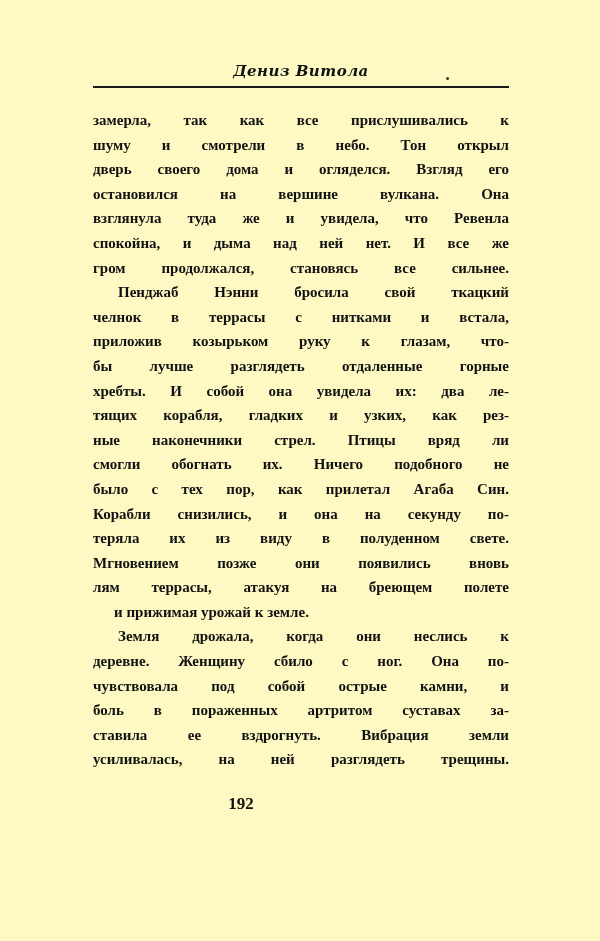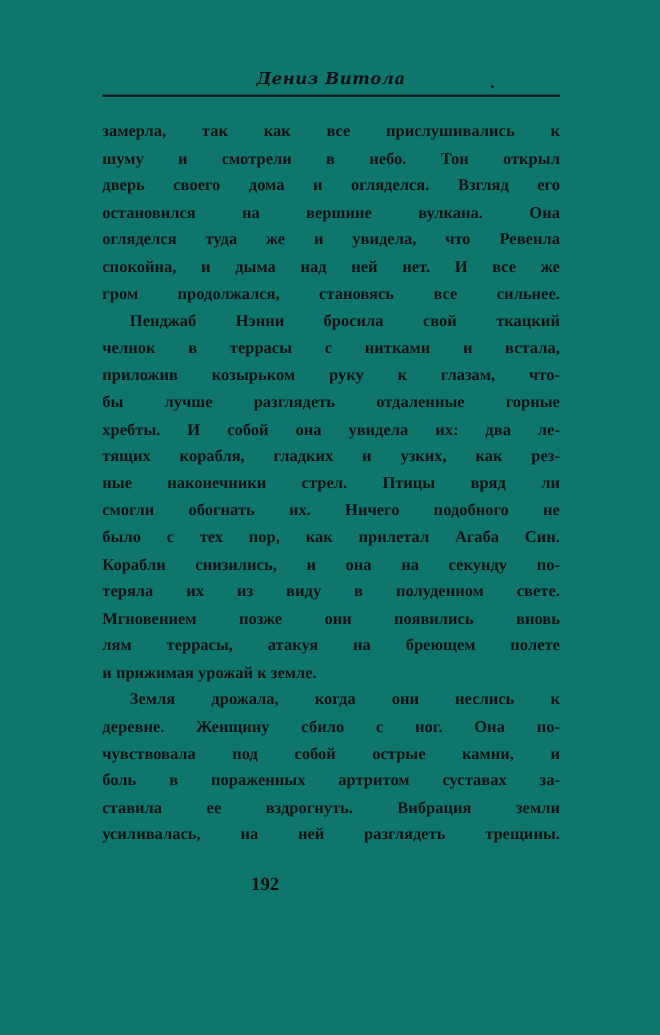--- a/index.html
+++ b/index.html
@@ -1,32 +1,32 @@
 <!DOCTYPE html>
 <html><head>
 <meta charset="utf-8">
 <style>
   html, body { margin: 0; padding: 0; background: #ffffff; }
   body { width: 600px; height: 941px; position: relative; overflow: hidden; }
-  .page { position: absolute; left: 0; top: 0; width: 600px; height: 941px; background: #0f766e; }
+  .page { position: absolute; left: 0; top: 0; width: 600px; height: 941px; background: #fef9c3; }
   .running-head {
     position: absolute; left: 93px; top: 62px; width: 416px; height: 24px;
     text-align: center;
     font-family: "DejaVu Serif", serif; font-style: italic; font-weight: bold;
     font-size: 15px; color: #111; letter-spacing: 0.5px;
   }
   .running-head .dot { position: absolute; left: 352px; top: 4px; font-style: normal; }
   .rule { position: absolute; left: 93px; top: 86px; width: 416px; height: 2px; background: #1a1a1a; }
   .body-text {
     position: absolute; left: 93px; top: 108px; width: 416px;
     font-family: "Liberation Serif", serif; font-weight: bold;
     font-size: 15px; line-height: 24.6px; color: #121212;
   }
   .line { display: block; white-space: nowrap; text-align: justify; text-align-last: justify; height: 24.6px; overflow: visible; }
-  .line.last { text-align-last: left; }
+  .line.last { text-align-last: left; margin-left: 21px; }
   .line.indent { padding-left: 25px; }
   .folio {
     position: absolute; left: 0; width: 482px; top: 794px; text-align: center;
     font-family: "Liberation Serif", serif; font-weight: bold; font-size: 17px; color: #111;
   }
 </style>
 </head>
 <body>
 
 <div class="page">
@@ -35,21 +35,21 @@
     <span class="dot">.</span>
   </div>
   <div class="rule"></div>
 
   <div class="body-text">
     <div>
       <span class="line">замерла, так как все прислушивались к</span>
       <span class="line">шуму и смотрели в небо. Тон открыл</span>
       <span class="line">дверь своего дома и огляделся. Взгляд его</span>
       <span class="line">остановился на вершине вулкана. Она</span>
-      <span class="line">огляделся туда же и увидела, что Ревенла</span>
+      <span class="line">взглянула туда же и увидела, что Ревенла</span>
       <span class="line">спокойна, и дыма над ней нет. И все же</span>
       <span class="line">гром продолжался, становясь все сильнее.</span>
     </div>
     <div>
       <span class="line indent">Пенджаб Нэнни бросила свой ткацкий</span>
       <span class="line">челнок в террасы с нитками и встала,</span>
       <span class="line">приложив козырьком руку к глазам, что-</span>
       <span class="line">бы лучше разглядеть отдаленные горные</span>
       <span class="line">хребты. И собой она увидела их: два ле-</span>
       <span class="line">тящих корабля, гладких и узких, как рез-</span>

